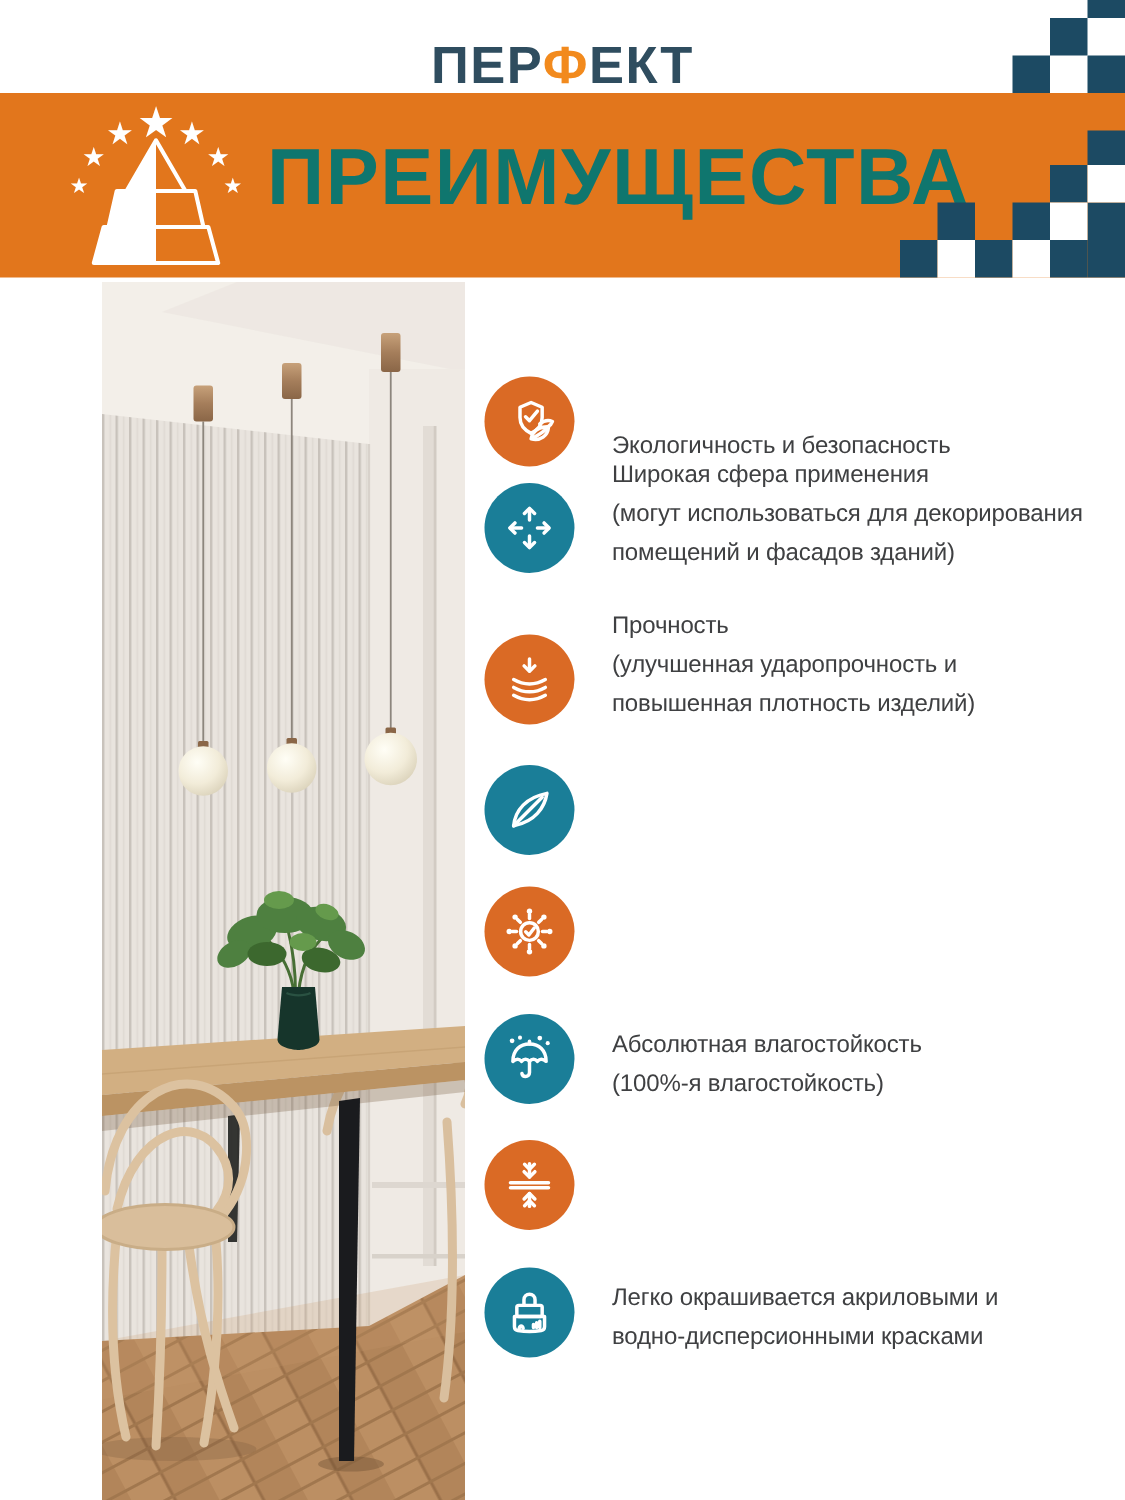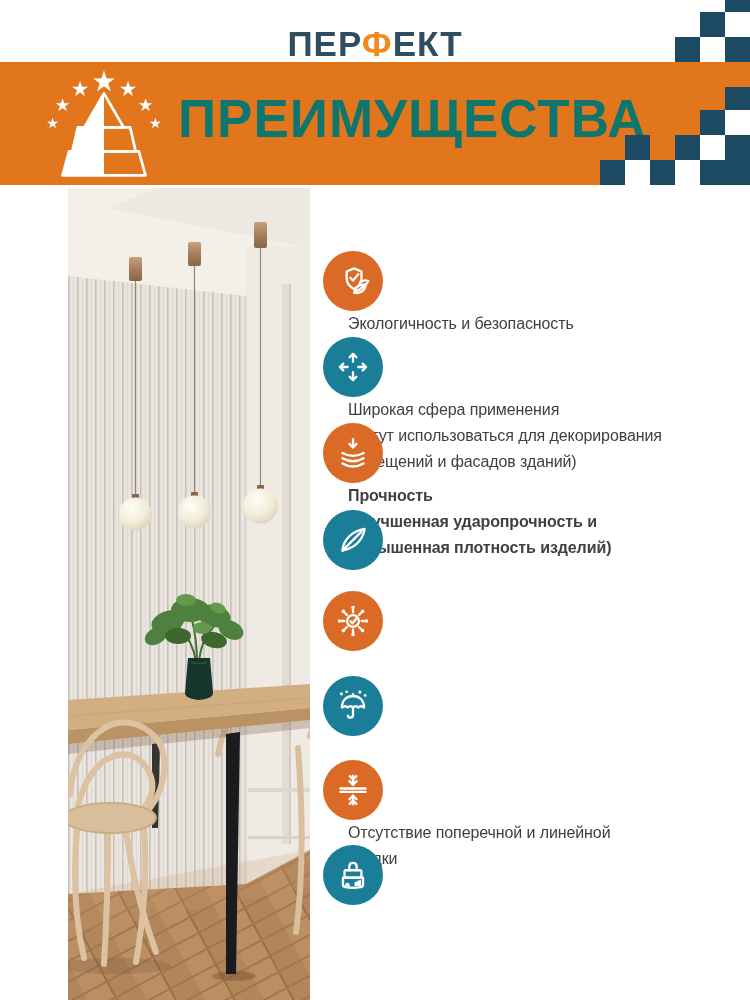--- a/index.html
+++ b/index.html
@@ -24,21 +24,21 @@
 
   
   .sq{position:absolute;}
   .sq-n{background:var(--navy);}
   .sq-w{background:#fff;}
 
   
   #photo{position:absolute;left:68px;top:188px;width:242px;height:812px;}
 
   
-  .adv-item{position:absolute;left:323px;display:flex;align-items:flex-start;height:60px;flex-direction:column;}
+  .adv-item{position:absolute;left:323px;display:flex;align-items:flex-end;height:60px;}
   .adv-circle{width:60px;height:60px;border-radius:50%;flex:0 0 60px;
               display:flex;align-items:center;justify-content:center;}
   .adv-circle.orange{background:var(--icon-orange);}
   .adv-circle.teal{background:var(--teal);}
   .adv-text{margin-left:25px;font-size:16px;line-height:26px;color:var(--text);
             white-space:pre-line;letter-spacing:-0.1px;}
   .adv-circle svg{display:block;}
 </style>
 </head>
 <body>
@@ -209,37 +209,37 @@
     <path d="M12 9 L19 6 L26 9 V15.5 C26 20.5 23 23.5 19 25.5 C15 23.5 12 20.5 12 15.5 Z"></path>
     <path d="M15.5 15 L18 17.5 L23 11.5"></path>
     <path d="M19 29 C20 24 24 21 30 21.5 C29.5 27 25 30.5 19 29 Z"></path>
     <path d="M20 28.5 C24 26.5 27.5 24 30 21.5"></path>
     <path d="M24.5 19.5 C27 17.5 30 17 32.5 18 C31.5 21 28.5 22.3 25.5 21.6"></path>
             </g>
           </svg>
         </div>
         <div class="adv-text">Экологичность и безопасность</div>
       </div>
-      <div class="adv-item" style="top: 337px;">
+      <div class="adv-item" style="top: 322px;">
         <div class="adv-circle teal">
           <svg width="38" height="38" viewBox="0 0 36 36">
             <g stroke="#fff" stroke-width="2.2" fill="none" stroke-linecap="round" stroke-linejoin="round">
     <path d="M18 13 V6 M18 23 V30 M13 18 H6 M23 18 H30"></path>
     <path d="M14.8 8.8 L18 5.6 L21.2 8.8"></path>
               <path d="M14.8 27.2 L18 30.4 L21.2 27.2"></path>
     <path d="M8.8 14.8 L5.6 18 L8.8 21.2"></path>
               <path d="M27.2 14.8 L30.4 18 L27.2 21.2"></path>
             </g>
           </svg>
         </div>
         <div class="adv-text">Широкая сфера применения
 (могут использоваться для декорирования
 помещений и фасадов зданий)</div>
       </div>
-      <div class="adv-item" style="top: 423px; font-weight: bold;">
+      <div class="adv-item" style="top: 423px;">
         <div class="adv-circle orange">
           <svg width="38" height="38" viewBox="0 0 36 36">
             <g stroke="#fff" stroke-width="2.2" fill="none" stroke-linecap="round" stroke-linejoin="round">
     <path d="M18 5 V12.5"></path>
               <path d="M14.6 9.4 L18 12.8 L21.4 9.4"></path>
     <path d="M8 18 C11.5 20 14.8 20.8 18 20.8 C21.2 20.8 24.5 20 28 18"></path>
     <path d="M8 23 C11.5 25 14.8 25.8 18 25.8 C21.2 25.8 24.5 25 28 23"></path>
     <path d="M8 28 C11.5 30 14.8 30.8 18 30.8 C21.2 30.8 24.5 30 28 28"></path>
             </g>
           </svg>
@@ -295,47 +295,49 @@
     <path d="M18 8.5 V6.8"></path>
     <g fill="#fff" stroke="none">
                 <circle cx="7" cy="6.5" r="1.5"></circle>
                 <circle cx="12" cy="4.5" r="1.3"></circle>
     <circle cx="24.5" cy="4.8" r="1.5"></circle>
                 <circle cx="29.5" cy="8" r="1.3"></circle>
               </g>
             </g>
           </svg>
         </div>
+        <div class="adv-text">Абсолютная влагостойкость
+(100%-я влагостойкость)</div>
       </div>
       <div class="adv-item" style="top: 760px;">
         <div class="adv-circle orange">
           <svg width="38" height="38" viewBox="0 0 36 36">
             <g stroke="#fff" stroke-width="2.2" fill="none" stroke-linecap="round" stroke-linejoin="round">
     <path d="M6 16.6 H30"></path>
               <path d="M6 19.8 H30"></path>
     <path d="M18 4.5 V13"></path>
               <path d="M14.6 9.6 L18 13 L21.4 9.6"></path>
               <path d="M14.9 4.9 L18 8 L21.1 4.9"></path>
     <path d="M18 31.5 V23.4"></path>
               <path d="M14.6 26.8 L18 23.4 L21.4 26.8"></path>
               <path d="M14.9 31.1 L18 28 L21.1 31.1"></path>
             </g>
           </svg>
         </div>
-        <div class="adv-text">Отсутствие поперечной и линейной
-усадки</div>
       </div>
       <div class="adv-item" style="top: 845px;">
         <div class="adv-circle teal">
           <svg width="38" height="38" viewBox="0 0 36 36">
             <g stroke="#fff" stroke-width="2.2" fill="none" stroke-linecap="round" stroke-linejoin="round">
     <path d="M14.5 13.5 V10 C14.5 7.8 16 6.5 18 6.5 C20 6.5 21.5 7.8 21.5 10 V13.5"></path>
     <rect x="10" y="13.5" width="16" height="7" rx="1.2"></rect>
     <path d="M8.5 20.5 H27.5 V27 C27.5 28.2 26.6 29.2 25.4 29.4 C21 30.2 15 30.2 10.6 29.4 C9.4 29.2 8.5 28.2 8.5 27 Z"></path>
     <path d="M20.5 27.5 V25.5 M22.5 27.5 V24.5 M24.5 27.5 V23.5"></path>
     <path d="M11.5 28 C12 26 13.5 26 14 28"></path>
             </g>
           </svg>
         </div>
+        <div class="adv-text">Легко окрашивается акриловыми и
+водно-дисперсионными красками</div>
       </div>
     </div>
 
 </div>
 
 </body></html>

